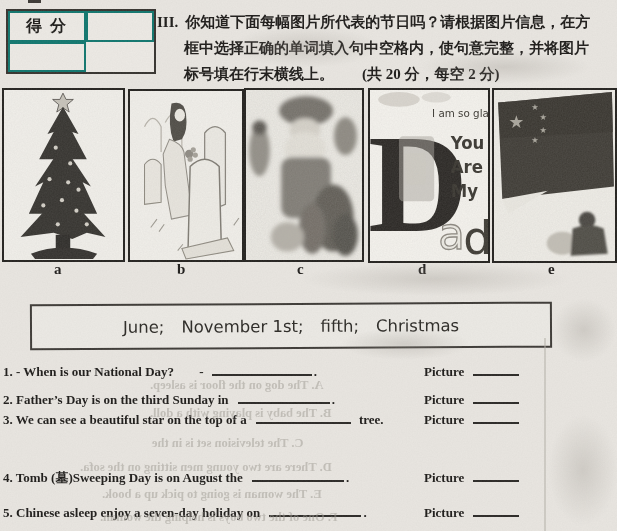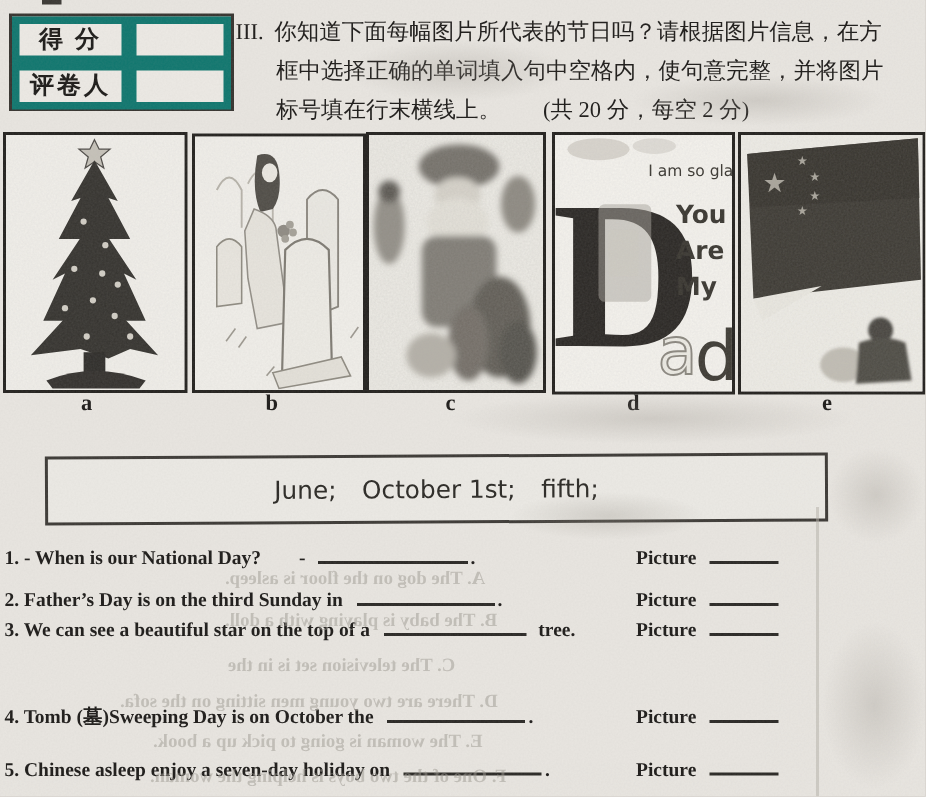--- a/index.html
+++ b/index.html
@@ -3,24 +3,24 @@
 <meta charset="utf-8">
 <style>
   html,body{margin:0;padding:0;background:#cfccc6}
   .page{position:relative;width:617px;height:531px;background:#e9e6e1;overflow:hidden;
         font-family:"Liberation Serif","DejaVu Serif",serif;color:#1c1a18}
   
   .mark{position:absolute;left:28px;top:0;width:13px;height:3px;background:#3a3733}
   
   .scorebox{position:absolute;left:6px;top:9px;width:146px;height:61px;border:2px solid #35322e;
             display:grid;grid-template-columns:78px 1fr;grid-template-rows:1fr 1fr;background:rgba(242,240,235,.45)}
-  .scorebox .cell{border:5px solid #0f766e;display:flex;align-items:center;justify-content:center;
+  .scorebox .cell{border:2px solid #0f766e;display:flex;align-items:center;justify-content:center;
                   font-weight:bold;font-size:16px;letter-spacing:2px}
   
-  .instr{position:absolute;left:157px;top:9px;width:460px;font-weight:normal;font-size:15px;line-height:26px}
+  .instr{position:absolute;left:157px;top:9px;width:460px;font-weight:bold;font-size:15px;line-height:26px}
   .instr .num{margin-right:7px}
   .instr .cont{padding-left:27px}
   .pts{margin-left:28px}
   
   .frame{position:absolute;border:2px solid #23211e;background:#f4f2ed;overflow:hidden}
   .frame svg{display:block;width:100%;height:100%}
   #fa{left:2px;top:88px;width:119px;height:170px}
   #fb{left:128px;top:89px;width:112px;height:169px}
   #fc{left:244px;top:88px;width:116px;height:170px}
   #fd{left:368px;top:88px;width:118px;height:171px}
@@ -79,21 +79,20 @@
       </filter>
     </defs>
   </svg>
 
   <div class="mark"></div>
 
   
   <div class="scorebox">
     <div class="cell">得 分</div>
     <div class="cell"></div>
-    <div class="cell">评卷人</div>
     <div class="cell"></div>
   </div>
 
   
   <div class="instr">
     <div><span class="num">III.</span><span>你知道下面每幅图片所代表的节日吗？请根据图片信息，在方</span></div>
     <div class="cont">框中选择正确的单词填入句中空格内，使句意完整，并将图片</div>
     <div class="cont"><span>标号填在行末横线上。</span><span class="pts">(共 20 分，每空 2 分)</span></div>
   </div>
 
@@ -216,22 +215,23 @@
   
   <span class="plabel" id="la">a</span>
   <span class="plabel" id="lb">b</span>
   <span class="plabel" id="lc">c</span>
   <span class="plabel" id="ld">d</span>
   <span class="plabel" id="le">e</span>
 
   
   <div class="wordbank">
     <span>June;</span>
-    <span>October 1st;</span>
+    <span>November 1st;</span>
     <span>fifth;</span>
+    <span>Christmas</span>
   </div>
 
   
   <div class="q" id="q1">
     <span>1.</span>
     <span>- When is our National Day?</span>
     <span class="qdash">-</span><span class="blank"></span><span class="tail">.</span>
     <span class="pic"><span>Picture</span><span class="picblank"></span></span>
   </div>
   <div class="q" id="q2">
@@ -241,21 +241,21 @@
     <span class="pic"><span>Picture</span><span class="picblank"></span></span>
   </div>
   <div class="q" id="q3">
     <span>3.</span>
     <span>We can see a beautiful star on the top of a</span>
     <span class="qdash"></span><span class="blank"></span><span class="tail">tree.</span>
     <span class="pic"><span>Picture</span><span class="picblank"></span></span>
   </div>
   <div class="q" id="q4">
     <span>4.</span>
-    <span>Tomb (墓)Sweeping Day is on October the</span>
+    <span>Tomb (墓)Sweeping Day is on August the</span>
     <span class="qdash"></span><span class="blank"></span><span class="tail">.</span>
     <span class="pic"><span>Picture</span><span class="picblank"></span></span>
   </div>
   <div class="q" id="q5">
     <span>5.</span>
     <span>Chinese asleep enjoy a seven-day holiday on</span>
     <span class="qdash"></span><span class="blank"></span><span class="tail">.</span>
     <span class="pic"><span>Picture</span><span class="picblank"></span></span>
   </div>
 

